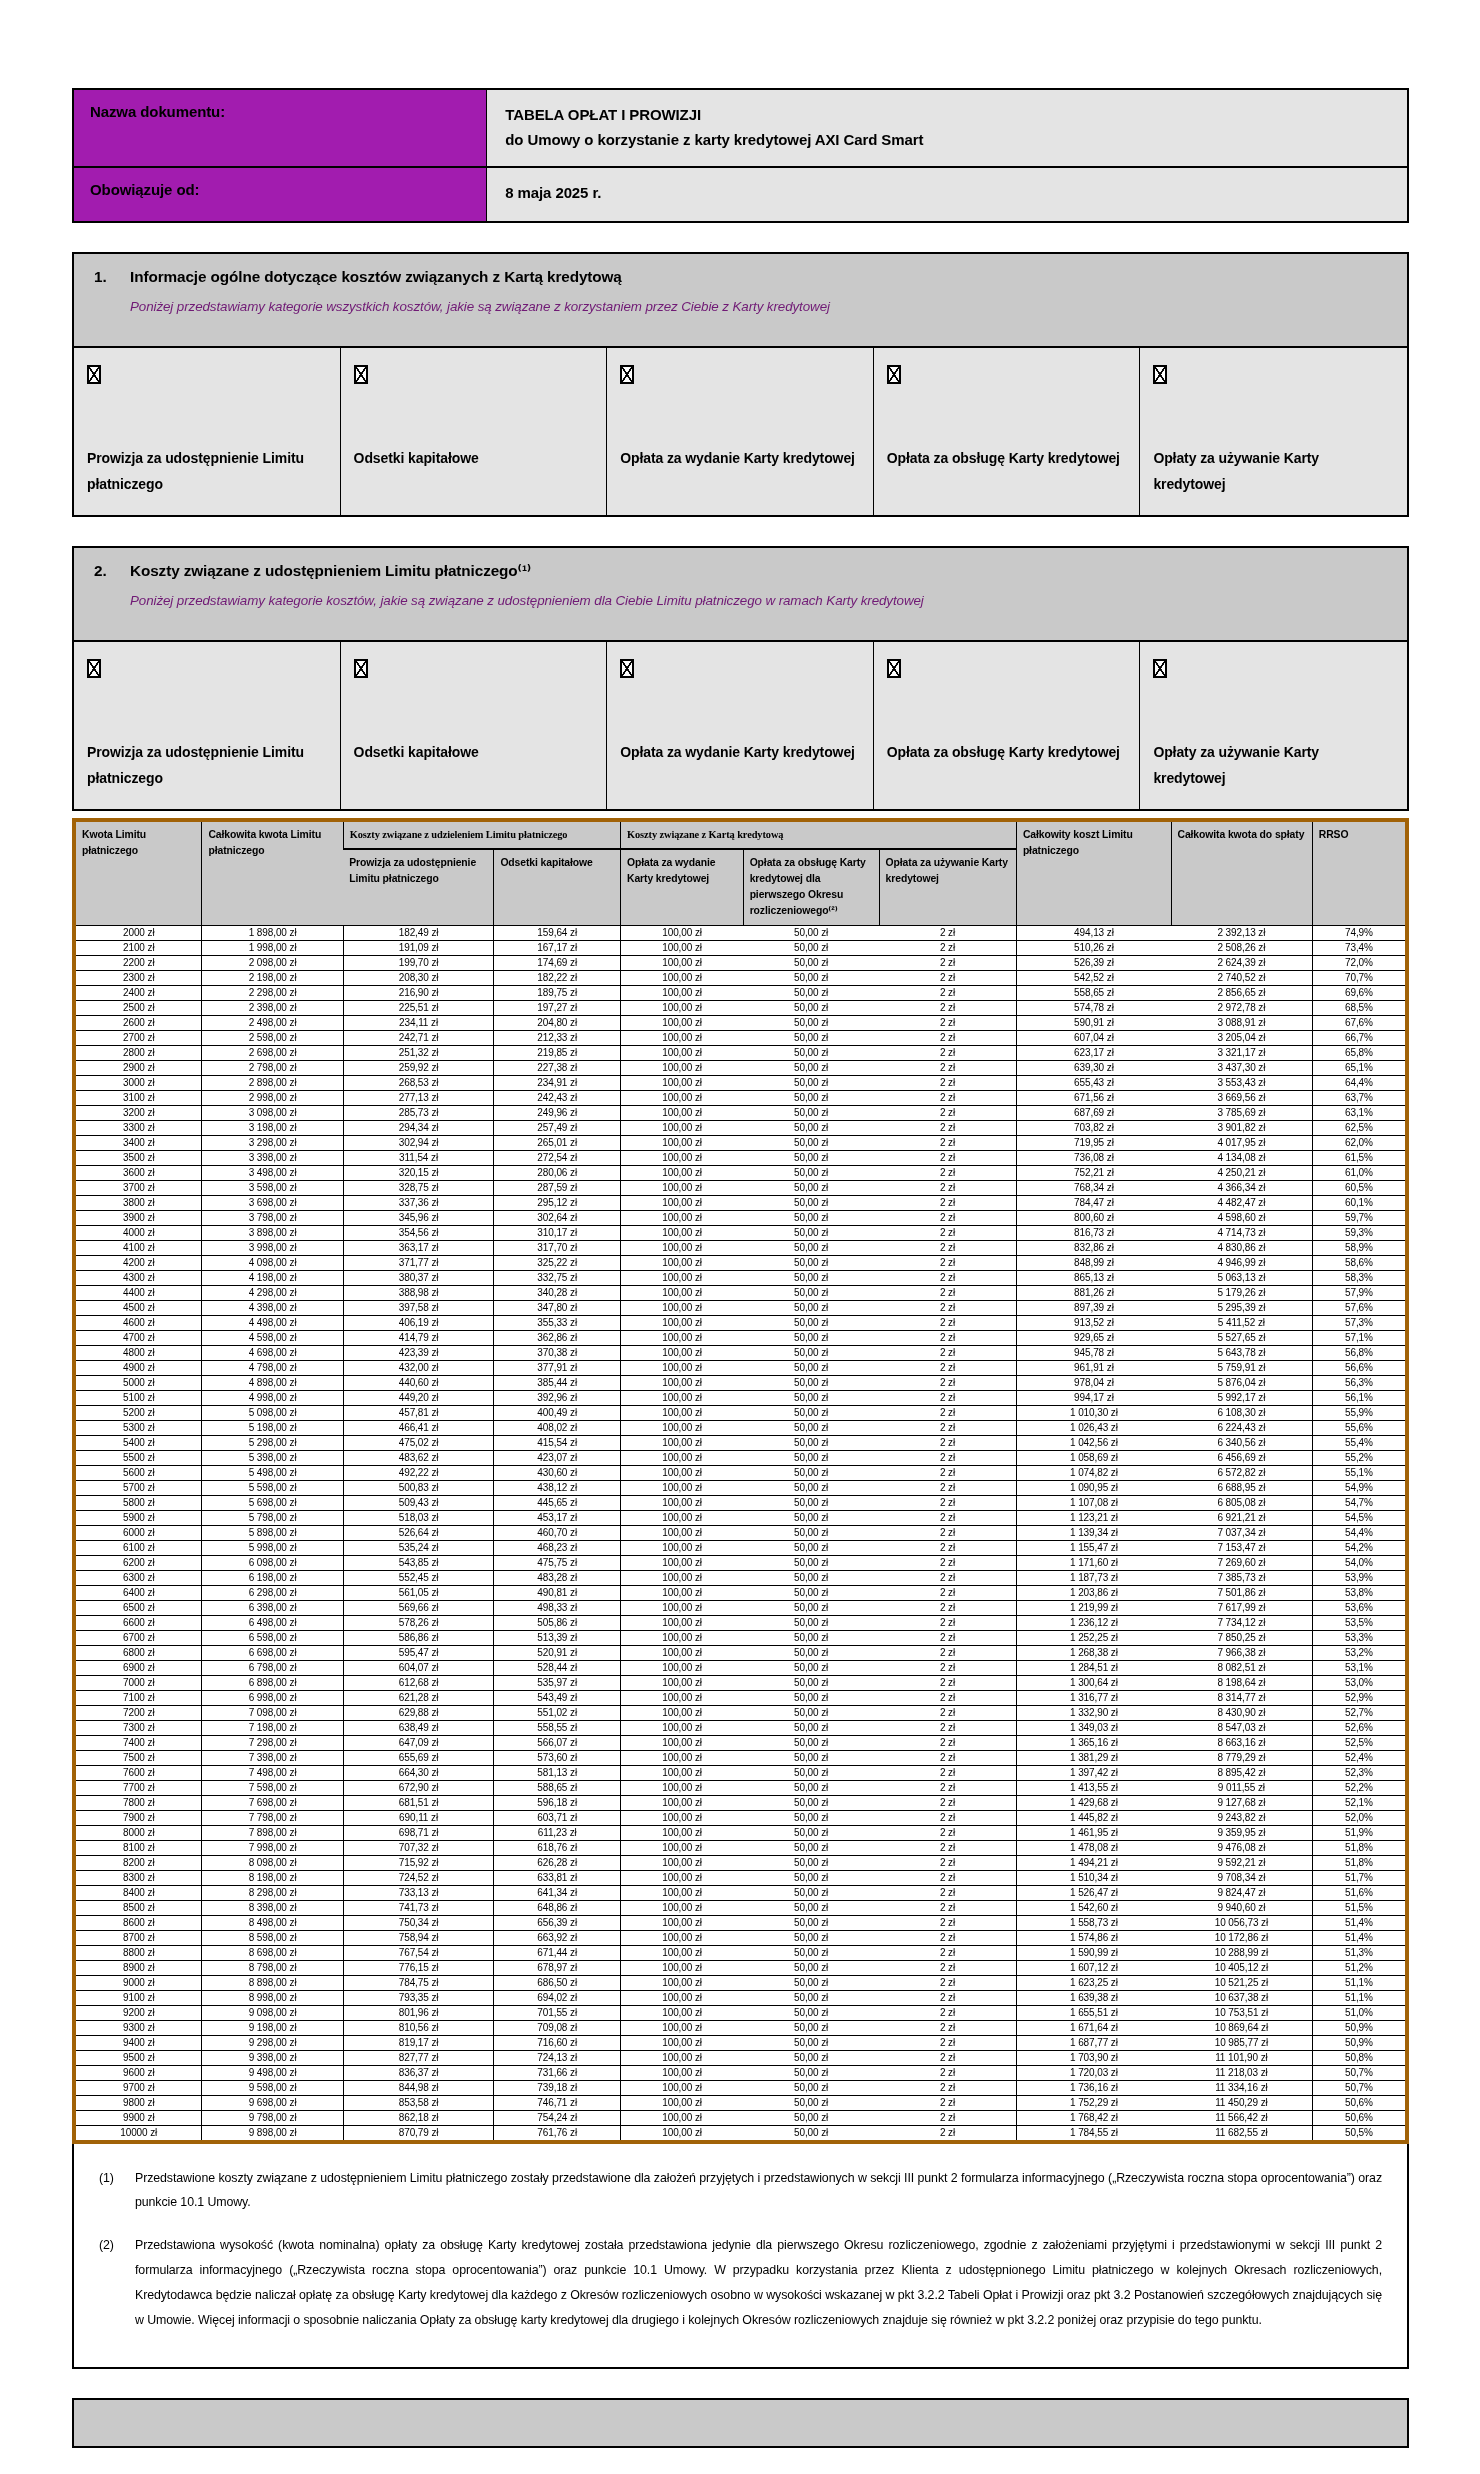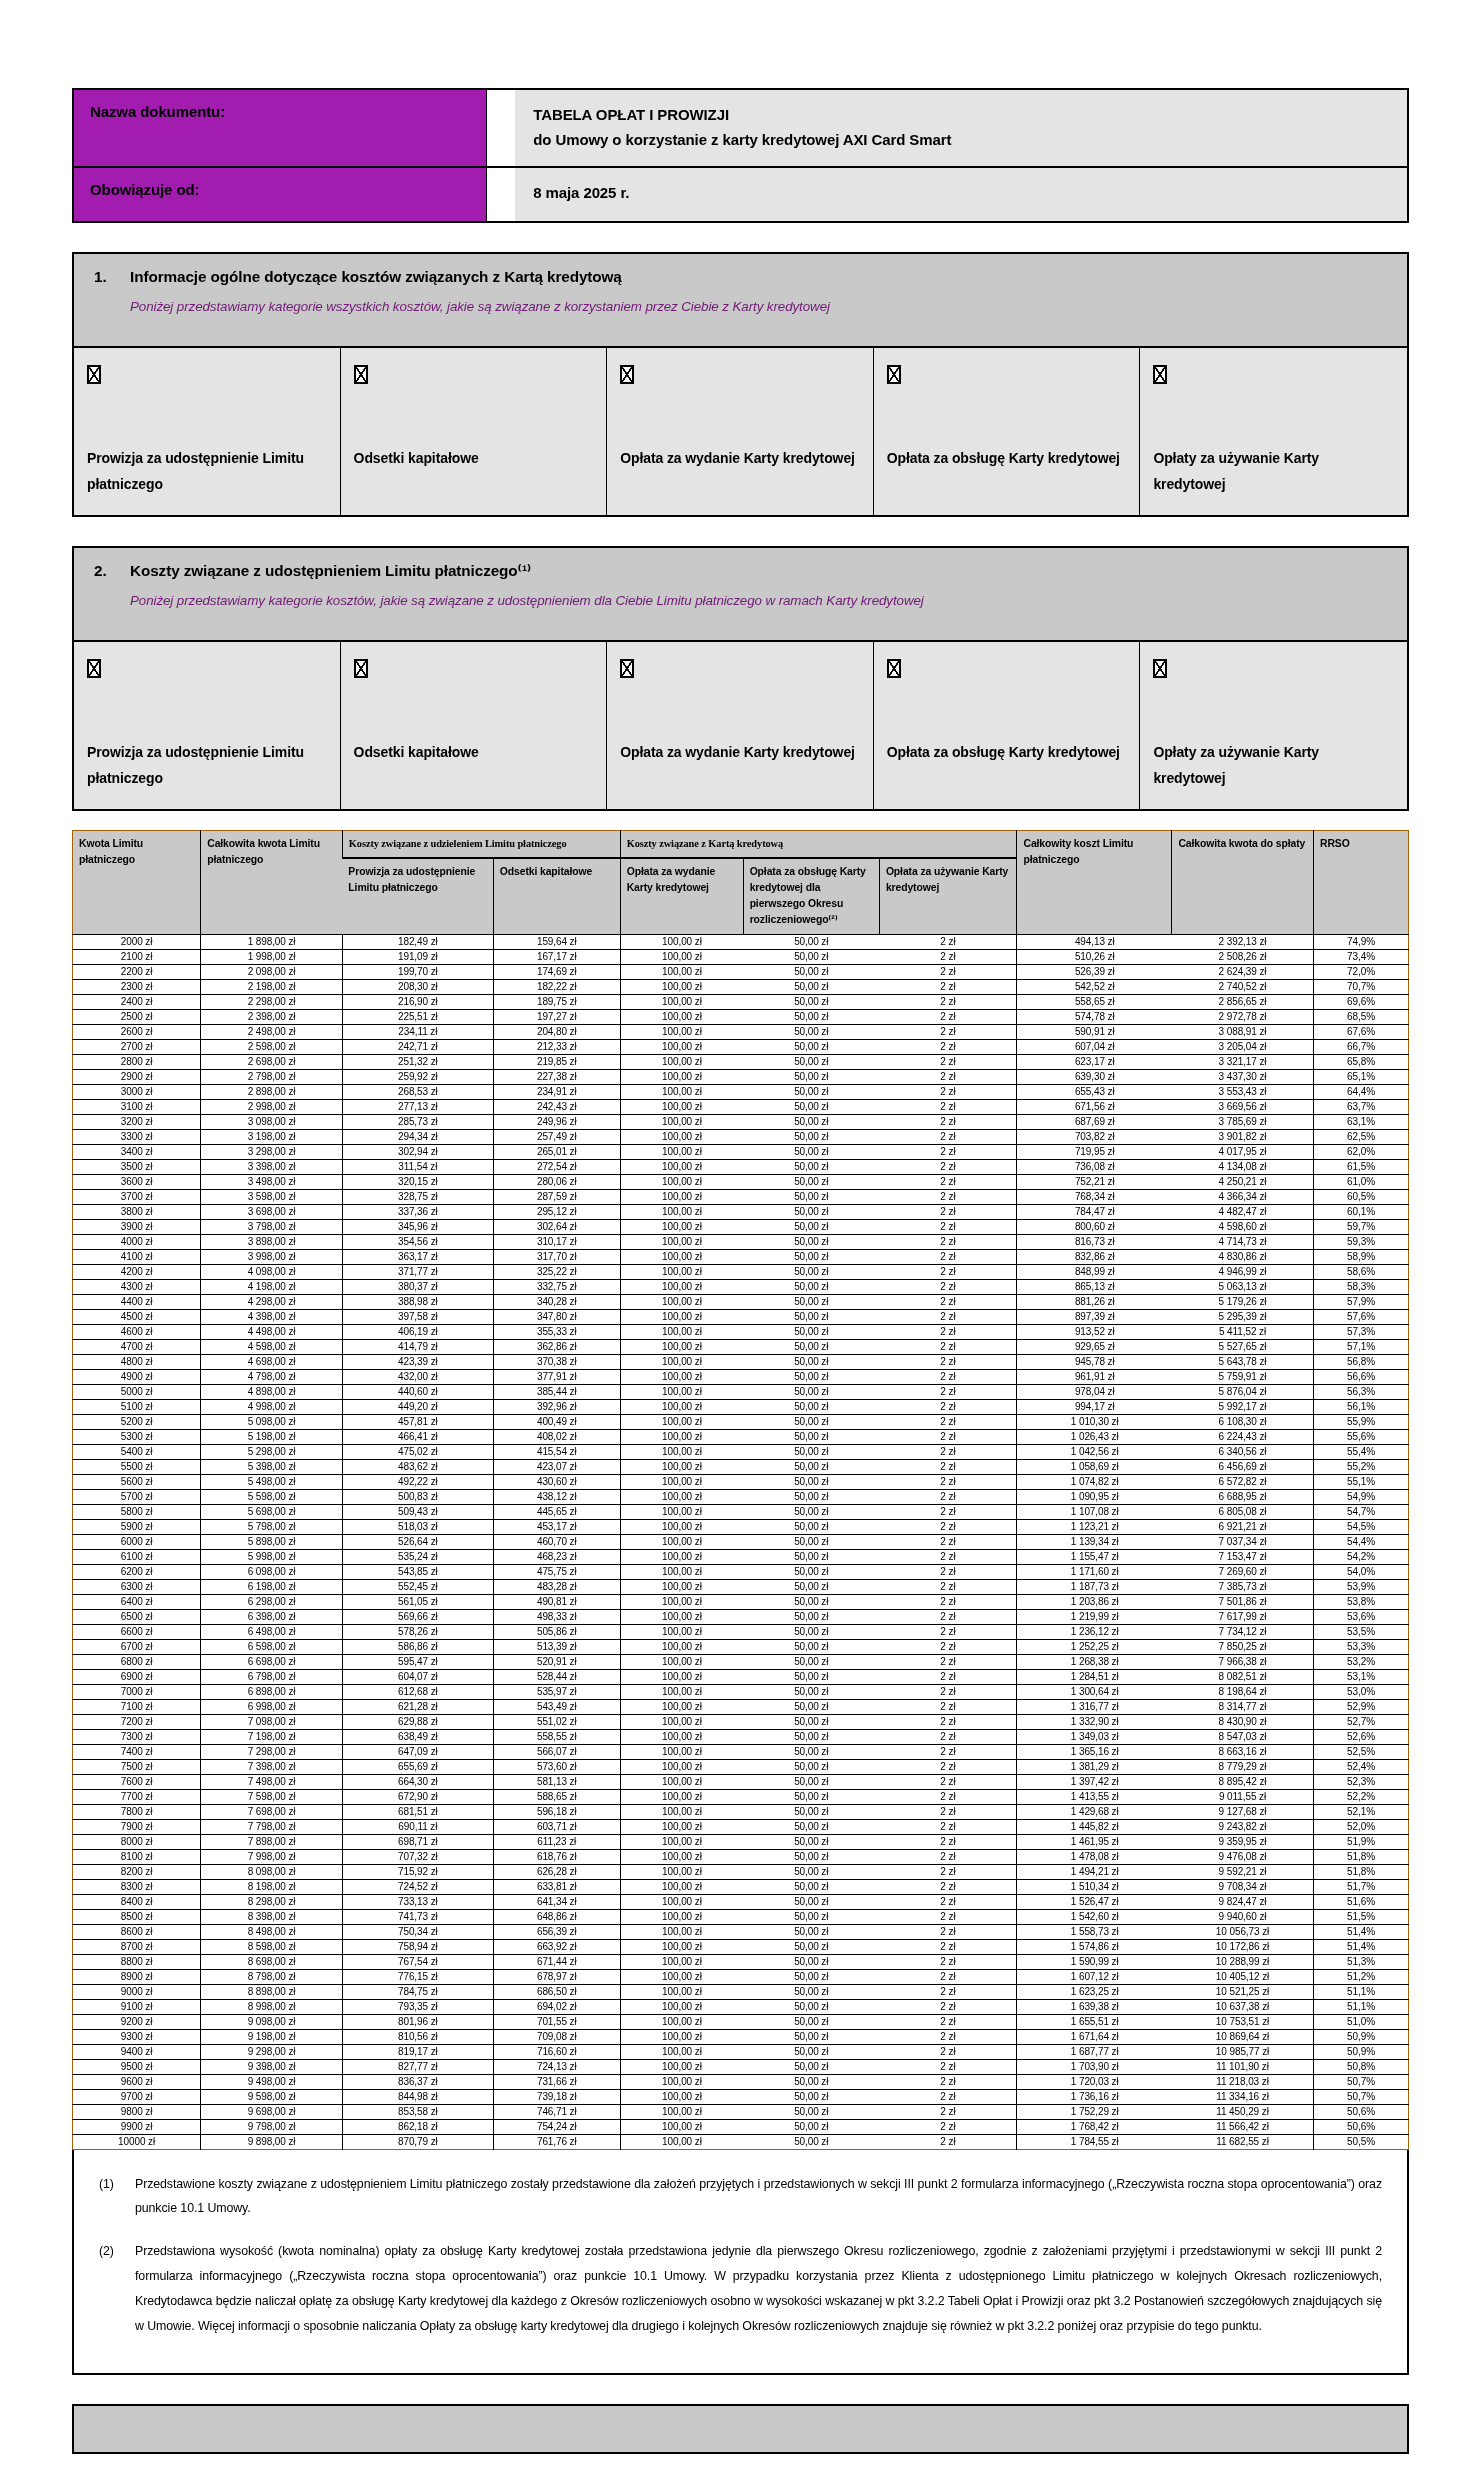--- a/index.html
+++ b/index.html
@@ -9,42 +9,42 @@
     color:#000;letter-spacing:-0.1px;
     -webkit-font-smoothing:antialiased;
   }
   .page{padding:88px 72px 30px 72px;}
 
   
   .doc-header{border:2px solid #000;}
   .dh-row{display:flex;border-top:1.5px solid #000;}
   .dh-row:first-child{border-top:none;}
   .dh-label{width:31%;background:#a21caf;padding:13px 16px;font-weight:bold;font-size:15px;border-right:1.5px solid #000;box-sizing:border-box;}
-  .dh-value{flex:1;background:#e4e4e4;padding:13px 18px;font-weight:bold;font-size:15px;box-sizing:border-box;margin-left:28px;}
+  .dh-value{flex:1;background:#e4e4e4;padding:13px 18px;font-weight:bold;font-size:15px;box-sizing:border-box;}
   .dh-value span{display:block;line-height:1.65;}
   .dh-row.tall .dh-label,.dh-row.tall .dh-value{min-height:74px;}
   .dh-row.short .dh-label,.dh-row.short .dh-value{min-height:53px;}
 
   
   .sec{border:2px solid #000;margin-top:29px;}
   .sec-head{background:#c9c9c9;padding:14px 20px 32px 20px;}
   .sec-title{font-weight:bold;font-size:15.3px;}
   .sec-title .sec-no{display:inline-block;width:36px;}
   .sec-sub{font-style:italic;font-size:13.4px;margin-top:13px;margin-left:36px;color:#701a75;}
   .cat-row{display:flex;border-top:2px solid #000;background:#e4e4e4;}
   .cat{flex:1 1 20%;border-right:1.5px solid #000;padding:17px 13px;min-height:148px;box-sizing:border-box;position:relative;}
   .cat:last-child{border-right:none;}
   .chk{display:inline-block;width:14px;height:19px;border:2px solid #000;box-sizing:border-box;background:#fff;}
   .chk.on{background-image:
       linear-gradient(to top right, transparent 44%, #000 46%, #000 54%, transparent 56%),
       linear-gradient(to bottom right, transparent 44%, #000 46%, #000 54%, transparent 56%);}
   .cat-label{display:block;margin-top:59px;font-weight:bold;font-size:14px;line-height:1.9;}
 
   
-  table.fees{width:100%;border-collapse:collapse;border:1px solid #a16207;margin-top:19px;}
+  table.fees{width:100%;border-collapse:collapse;border:4px solid #a16207;margin-top:7px;}
   table.fees th{background:#c9c9c9;font-weight:bold;font-size:10.4px;text-align:left;vertical-align:top;
     padding:5px 6px;line-height:1.55;border-left:1px solid #000;}
   table.fees th:first-child{border-left:none;}
   table.fees tr.gh th.grp{border-bottom:2.5px solid #000;font-family:Liberation Serif, serif;}
   table.fees thead{border-bottom:1.5px solid #000;}
   table.fees td{font-size:10px;text-align:center;height:14px;padding:0 3px;white-space:nowrap;}
   table.fees tbody tr{border-top:1px solid #000;}
   table.fees td.bl{border-left:1px solid #000;}
 
   

